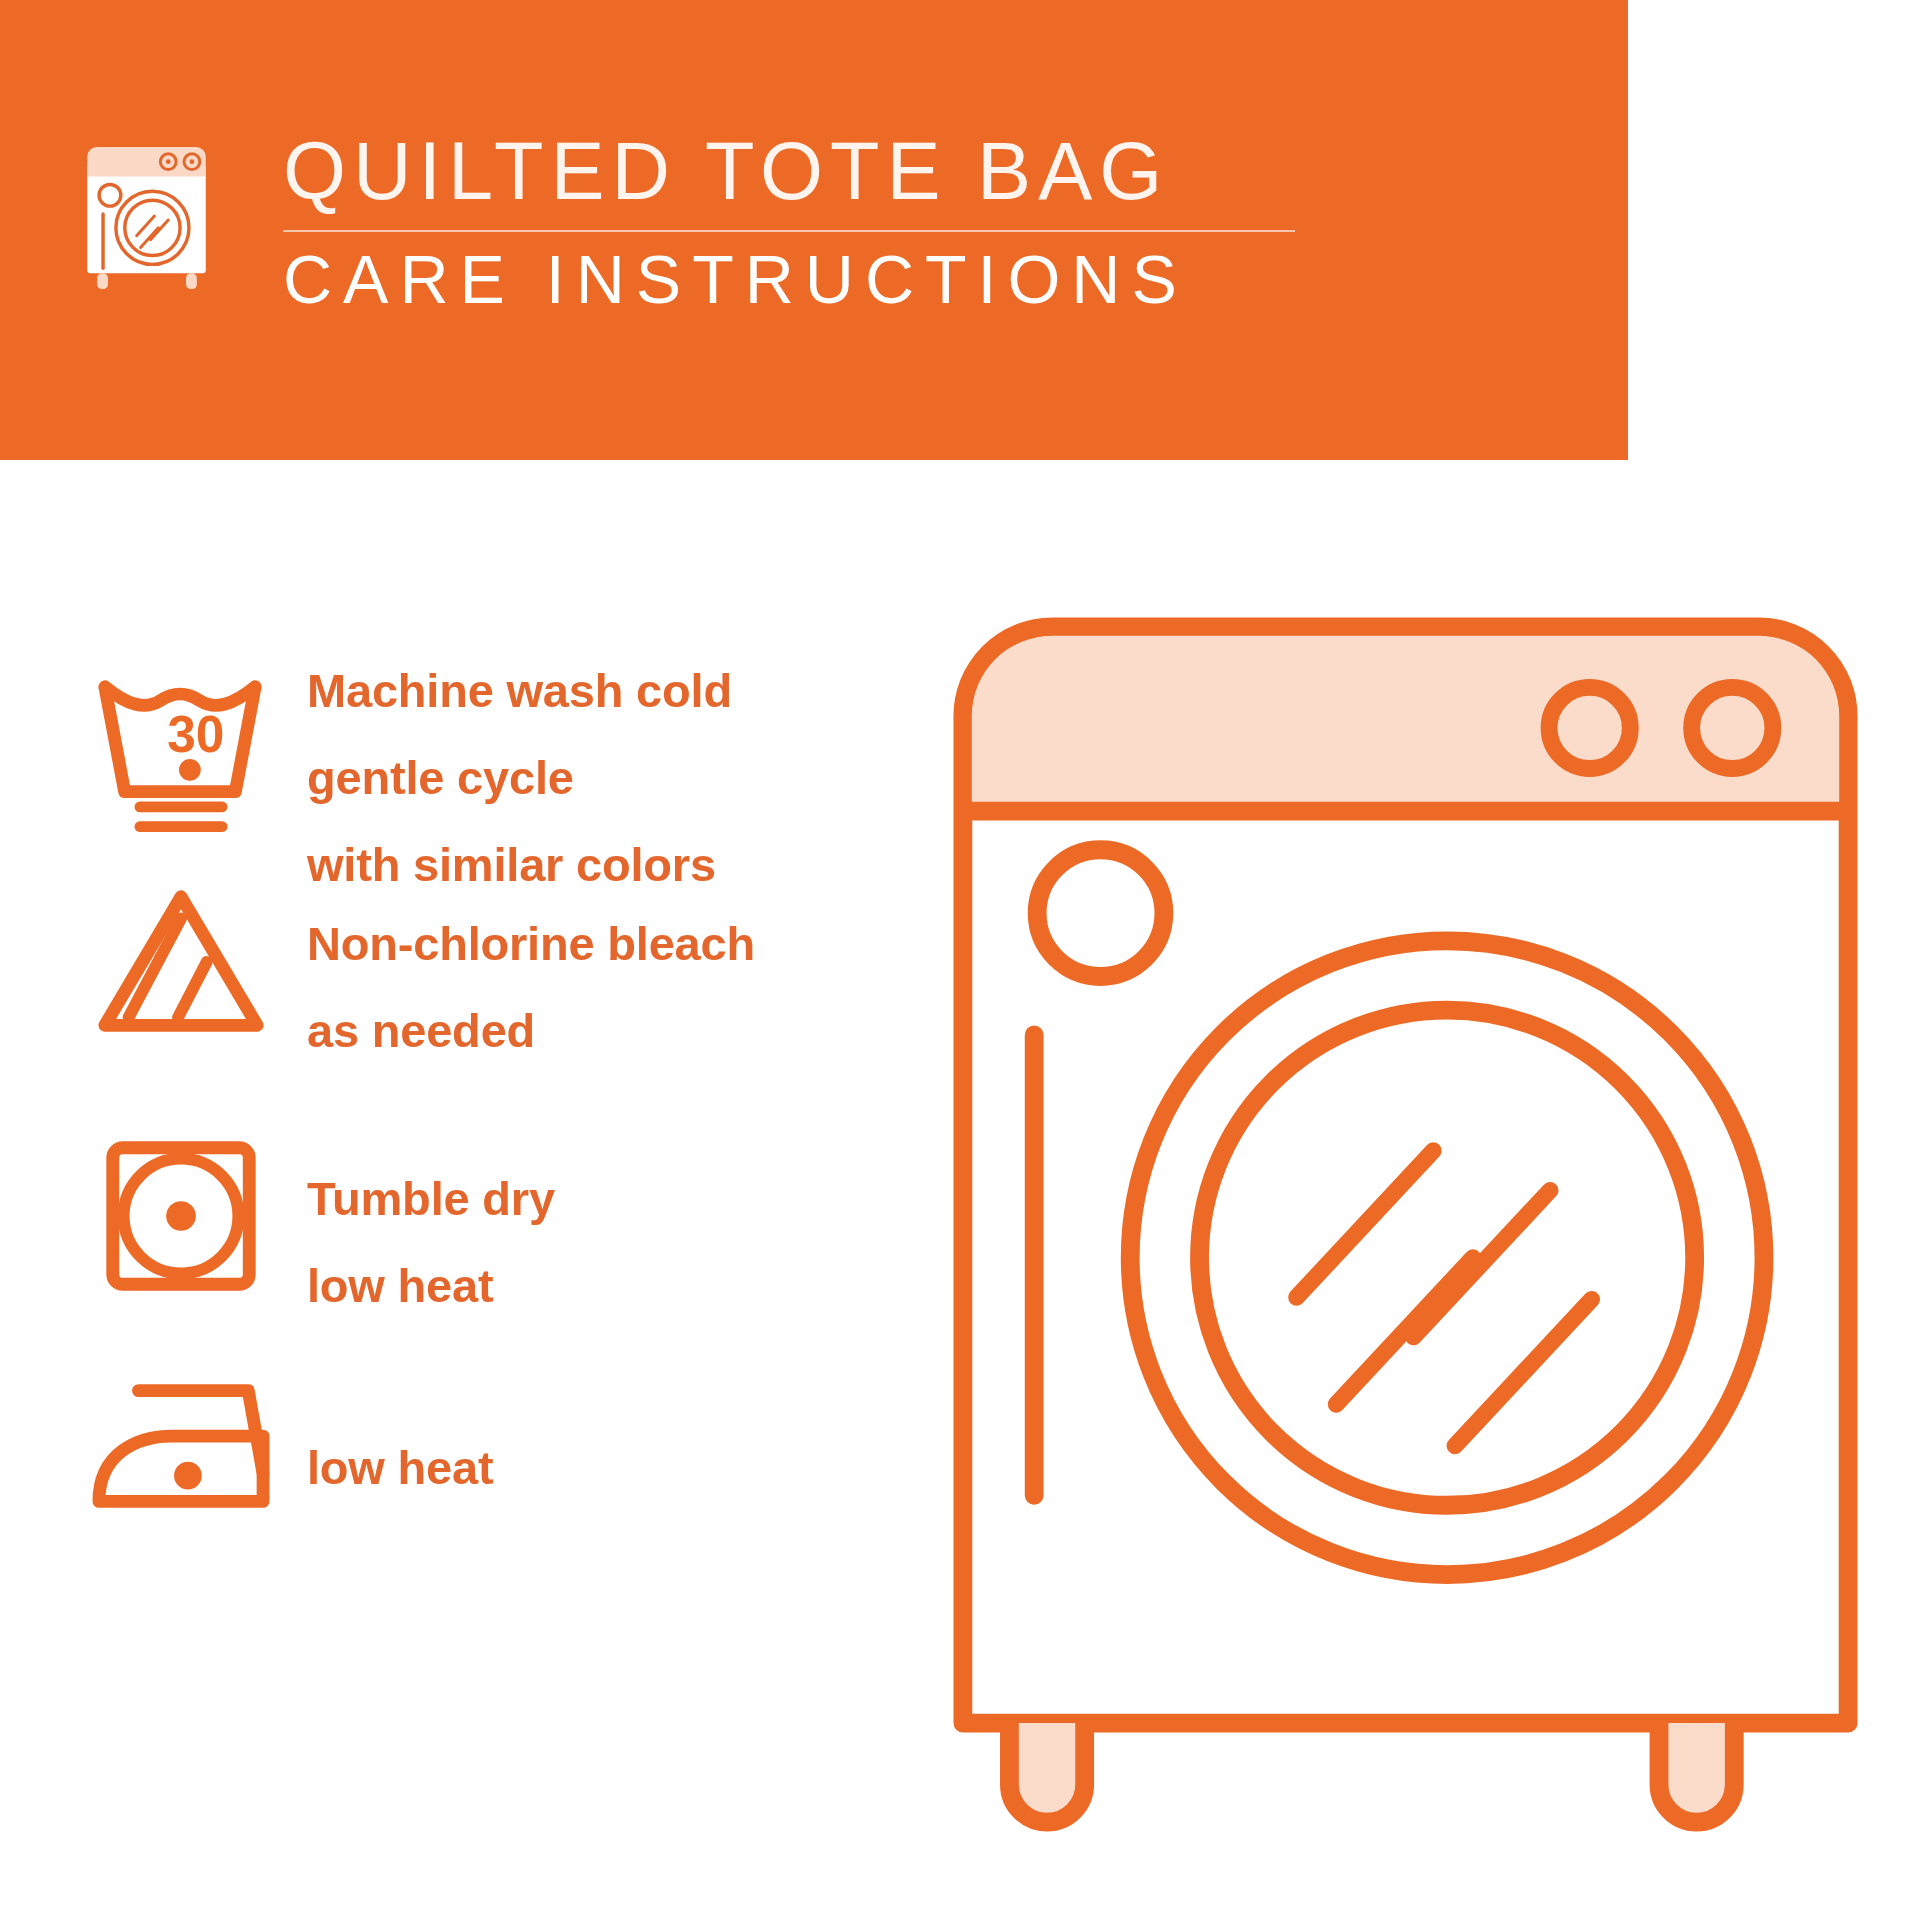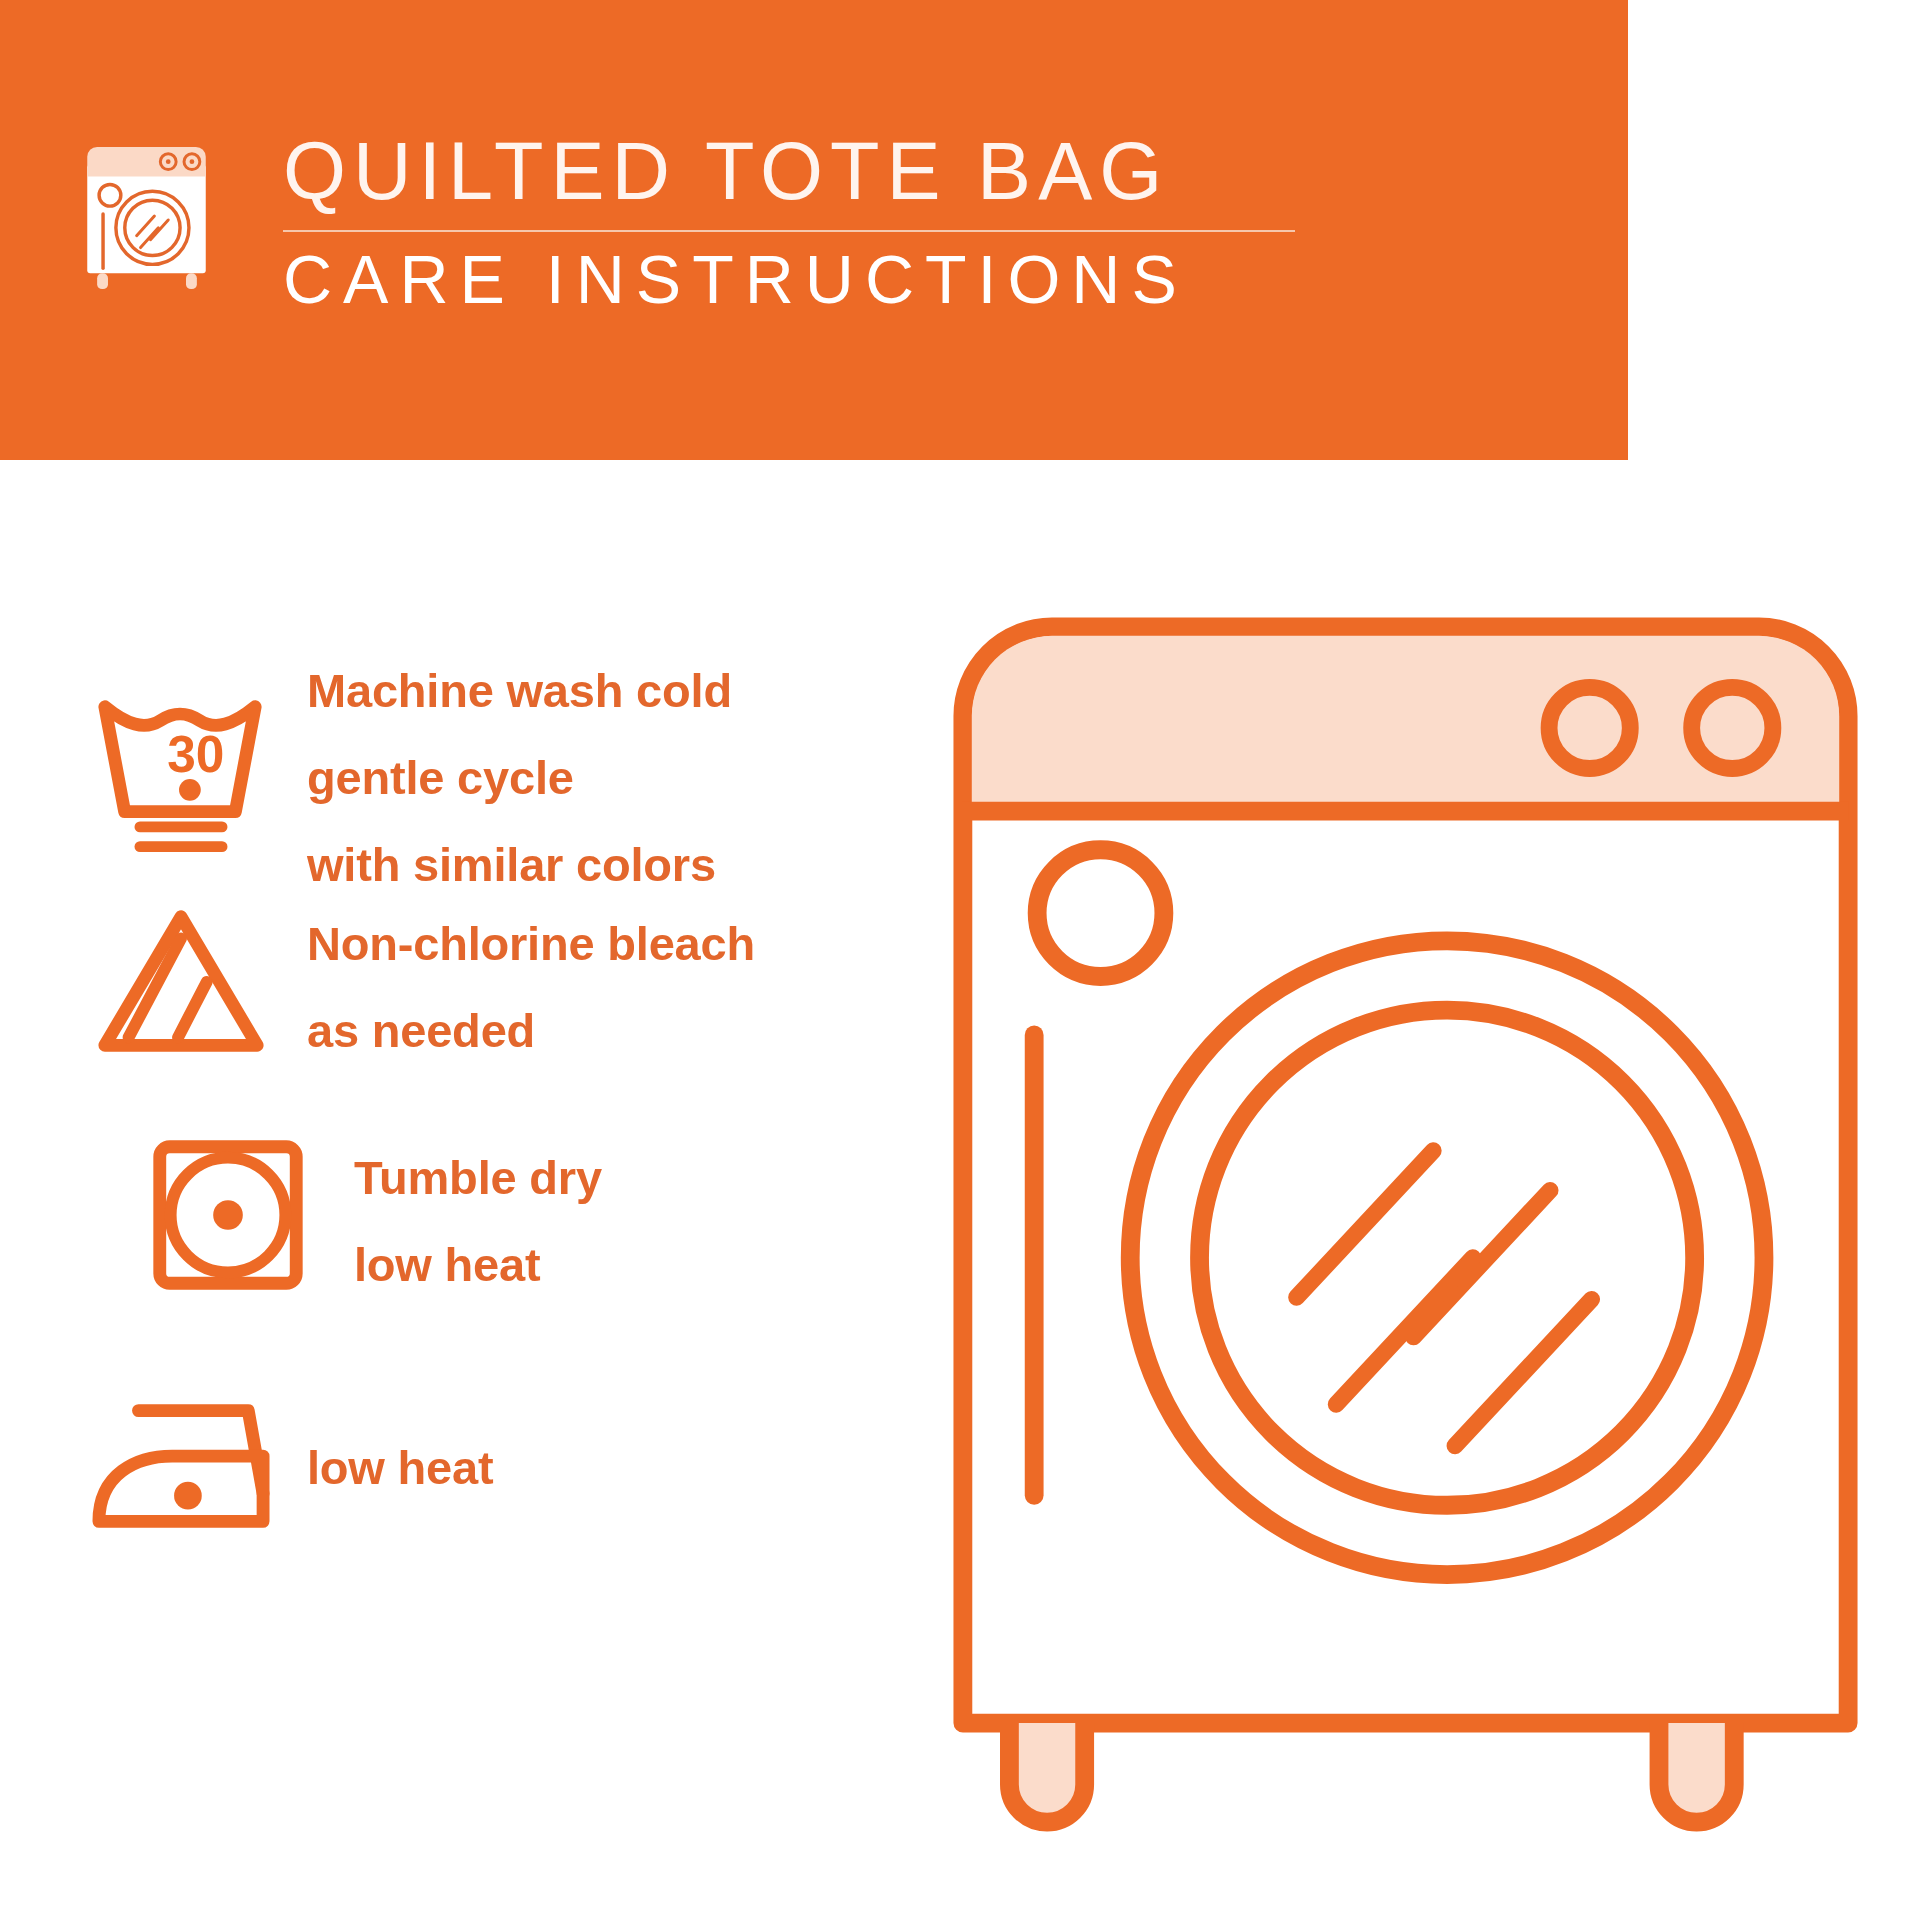--- a/index.html
+++ b/index.html
@@ -45,21 +45,21 @@
 
   
   #care-list {
     position:absolute; left:0; top:634px; width:891px;
   }
   .care-row {
     position:absolute; left:0; width:891px; display:flex; align-items:center;
   }
   .care-icon {
     width:208px; min-width:208px; height:198px;
-    display:flex; align-items:flex-end; justify-content:center;
+    display:flex; align-items:flex-start; justify-content:center;
     margin-left:77px;
   }
   .care-text {
     color:#E3672C;
     font-size:47px;
     line-height:1.25;
     font-weight:700;
     margin-left:22px;
     letter-spacing:-0.2px;
   }
@@ -140,21 +140,21 @@
         <line x1="95" y1="44" x2="42" y2="144" stroke="#ED6A26" stroke-width="12" stroke-linecap="round"></line>
         <line x1="121" y1="88" x2="92" y2="144" stroke="#ED6A26" stroke-width="12" stroke-linecap="round"></line>
       </svg>
     </div>
     <div class="care-text">
       <div class="nobreak">Non-chlorine bleach</div>
       <div class="nobreak">as needed</div>
     </div>
   </div>
 
-  <div class="care-row" style="top:475px;padding-left:47px;">
+  <div class="care-row" style="top:496px;">
     <div class="care-icon">
       <svg width="188" height="178" viewBox="0 0 190 180">
         <rect x="26" y="18" width="138" height="138" rx="10" fill="none" stroke="#ED6A26" stroke-width="13"></rect>
         <circle cx="95" cy="87" r="58" fill="none" stroke="#ED6A26" stroke-width="12"></circle>
         <circle cx="95" cy="87" r="15" fill="#ED6A26"></circle>
       </svg>
     </div>
     <div class="care-text">
       <div class="nobreak">Tumble dry</div>
       <div class="nobreak">low heat</div>

